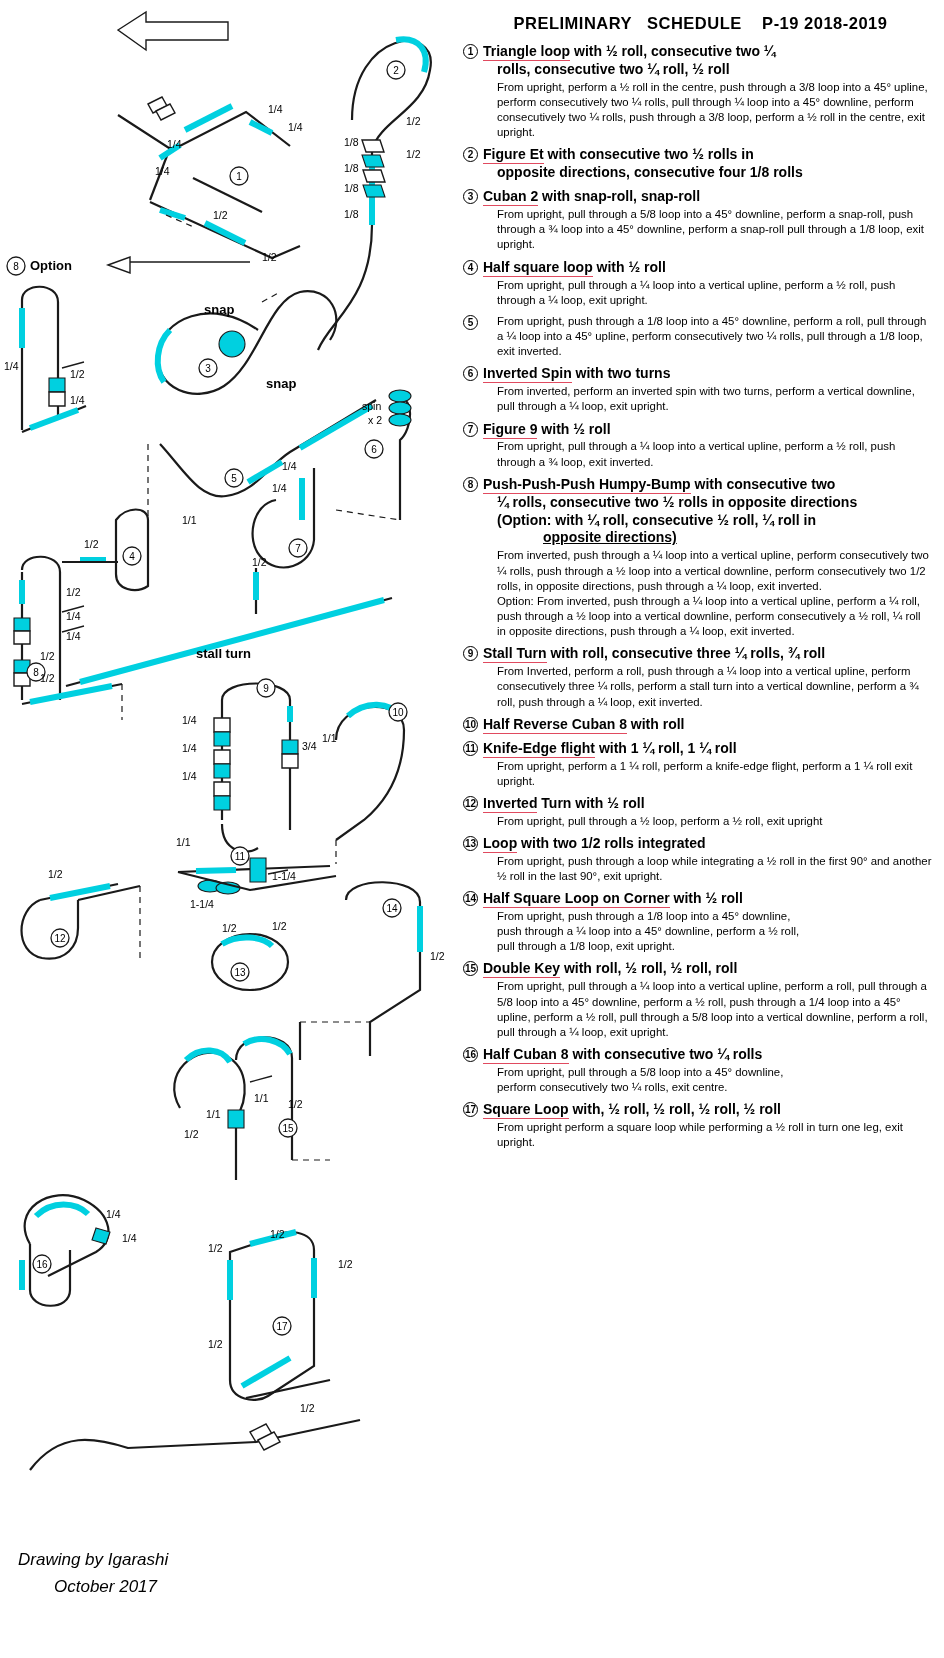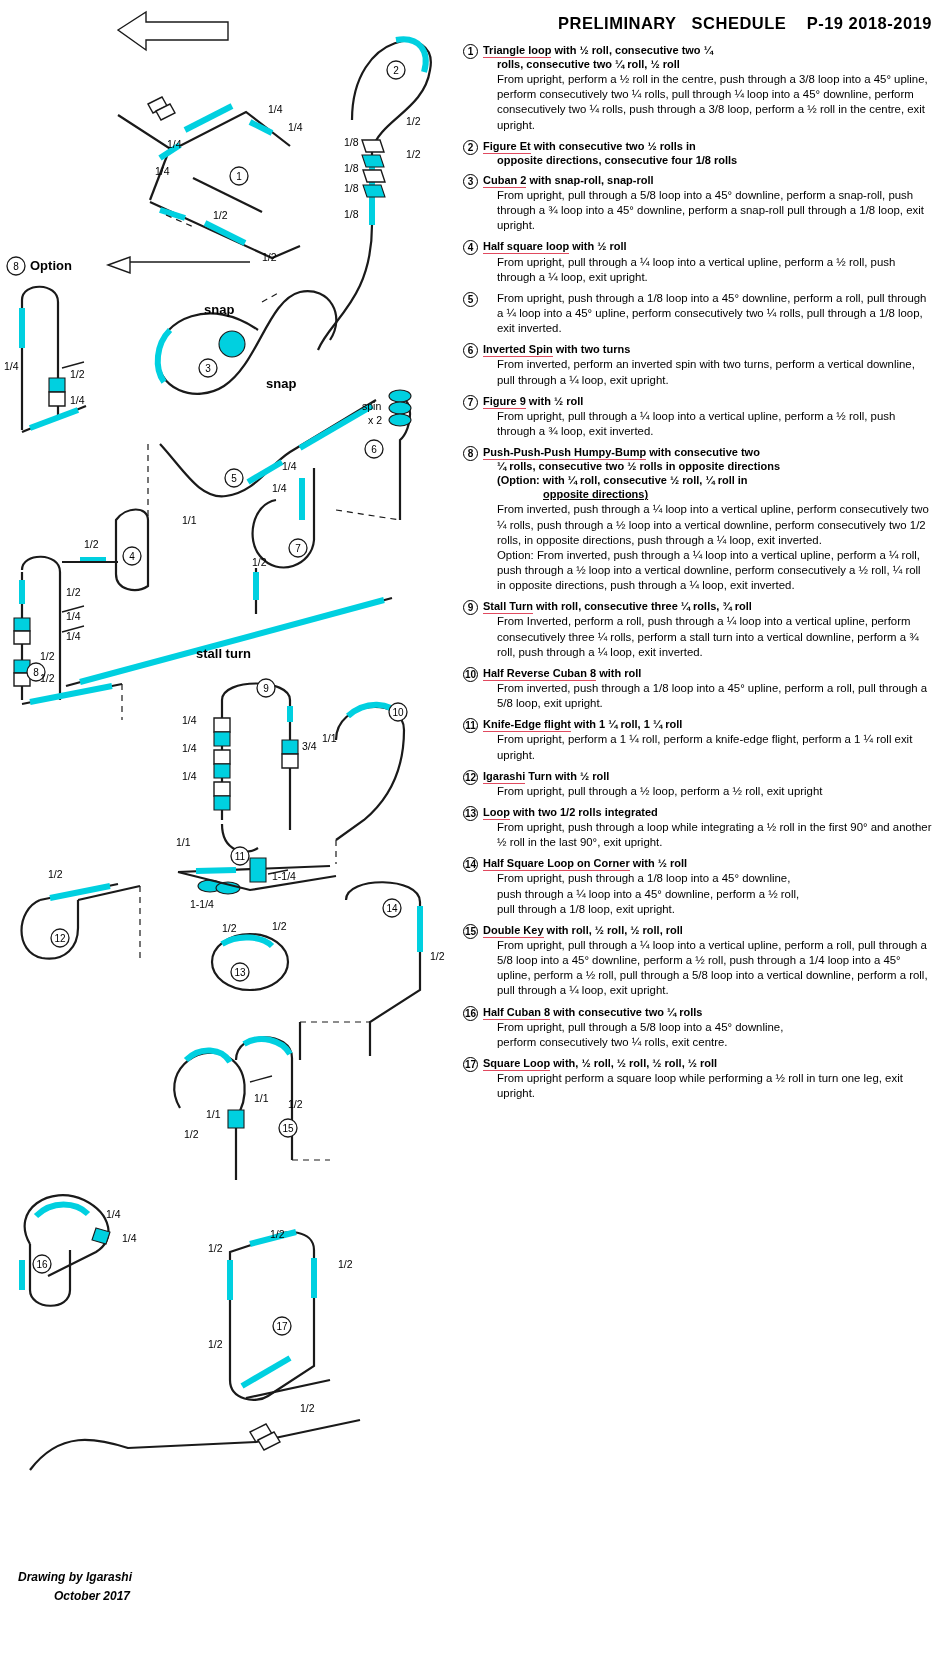--- a/index.html
+++ b/index.html
@@ -28,46 +28,46 @@
     top: 0;
     width: 452px;
     height: 1658px;
   }
   .diagram svg {
     display: block;
   }
   .credits {
     position: absolute;
     left: 18px;
-    bottom: 52px;
+    bottom: 58px;
     font-family: "Liberation Sans", sans-serif;
     font-style: italic;
-    font-weight: bold;
-    font-size: 12px;
+    font-weight: normal;
+    font-size: 17px;
     line-height: 1.6;
   }
   .credits .line2 {
     margin-left: 36px;
   }
 
   
   .schedule {
     position: absolute;
     left: 455px;
     top: 0;
     width: 489px;
     height: 1658px;
     padding: 10px 12px 0 8px;
     box-sizing: border-box;
   }
   .sched-title {
     font-size: 16.5px;
     font-weight: bold;
     letter-spacing: 0.5px;
-    text-align: right;
+    text-align: center;
     margin: 4px 0 10px 6px;
     white-space: pre;
   }
   .fig {
     margin-bottom: 6px;
     position: relative;
     padding-left: 20px;
   }
   .fig-num {
     position: absolute;
@@ -77,21 +77,21 @@
     height: 15px;
     border: 1.2px solid #000;
     border-radius: 50%;
     font-size: 10px;
     line-height: 14px;
     text-align: center;
     font-weight: bold;
     box-sizing: border-box;
   }
   .fig-title {
-    font-size: 11px;
+    font-size: 14px;
     font-weight: bold;
     line-height: 1.28;
     margin-bottom: 1px;
   }
   .fig-title .u {
     border-bottom: 1.6px solid #e04a5f;
     padding-bottom: 1px;
   }
   .fig-title .ind {
     display: block;
@@ -478,34 +478,31 @@
         <div class="fig">
           <div class="fig-num">9</div>
           <div class="fig-title"><span class="u">Stall Turn</span> with roll, consecutive three ¼ rolls, ¾ roll</div>
           <div class="fig-body">
             <p>From Inverted, perform a roll, push through a ¼ loop into a vertical upline, perform consecutively three ¼ rolls, perform a stall turn into a vertical downline, perform a ¾ roll, push through a ¼ loop, exit inverted.</p>
           </div>
         </div>
         <div class="fig">
           <div class="fig-num">10</div>
           <div class="fig-title"><span class="u">Half Reverse Cuban 8</span> with roll</div>
-          <div class="fig-body">
-            <p>From inverted, push through a 1/8 loop into a 45° upline, perform a roll, pull through a 5/8 loop, exit upright.</p>
-          </div>
         </div>
         <div class="fig">
           <div class="fig-num">11</div>
           <div class="fig-title"><span class="u">Knife-Edge flight</span> with 1 ¼ roll, 1 ¼ roll</div>
           <div class="fig-body">
             <p>From upright, perform a 1 ¼ roll, perform a knife-edge flight, perform a 1 ¼ roll exit upright.</p>
           </div>
         </div>
         <div class="fig">
           <div class="fig-num">12</div>
-          <div class="fig-title"><span class="u">Igarashi</span> Turn with ½ roll</div>
+          <div class="fig-title"><span class="u">Inverted</span> Turn with ½ roll</div>
           <div class="fig-body">
             <p>From upright, pull through a ½ loop, perform a ½ roll, exit upright</p>
           </div>
         </div>
         <div class="fig">
           <div class="fig-num">13</div>
           <div class="fig-title"><span class="u">Loop</span> with two 1/2 rolls integrated</div>
           <div class="fig-body">
             <p>From upright, push through a loop while integrating a ½ roll in the first 90° and another ½ roll in the last 90°, exit upright.</p>
           </div>

